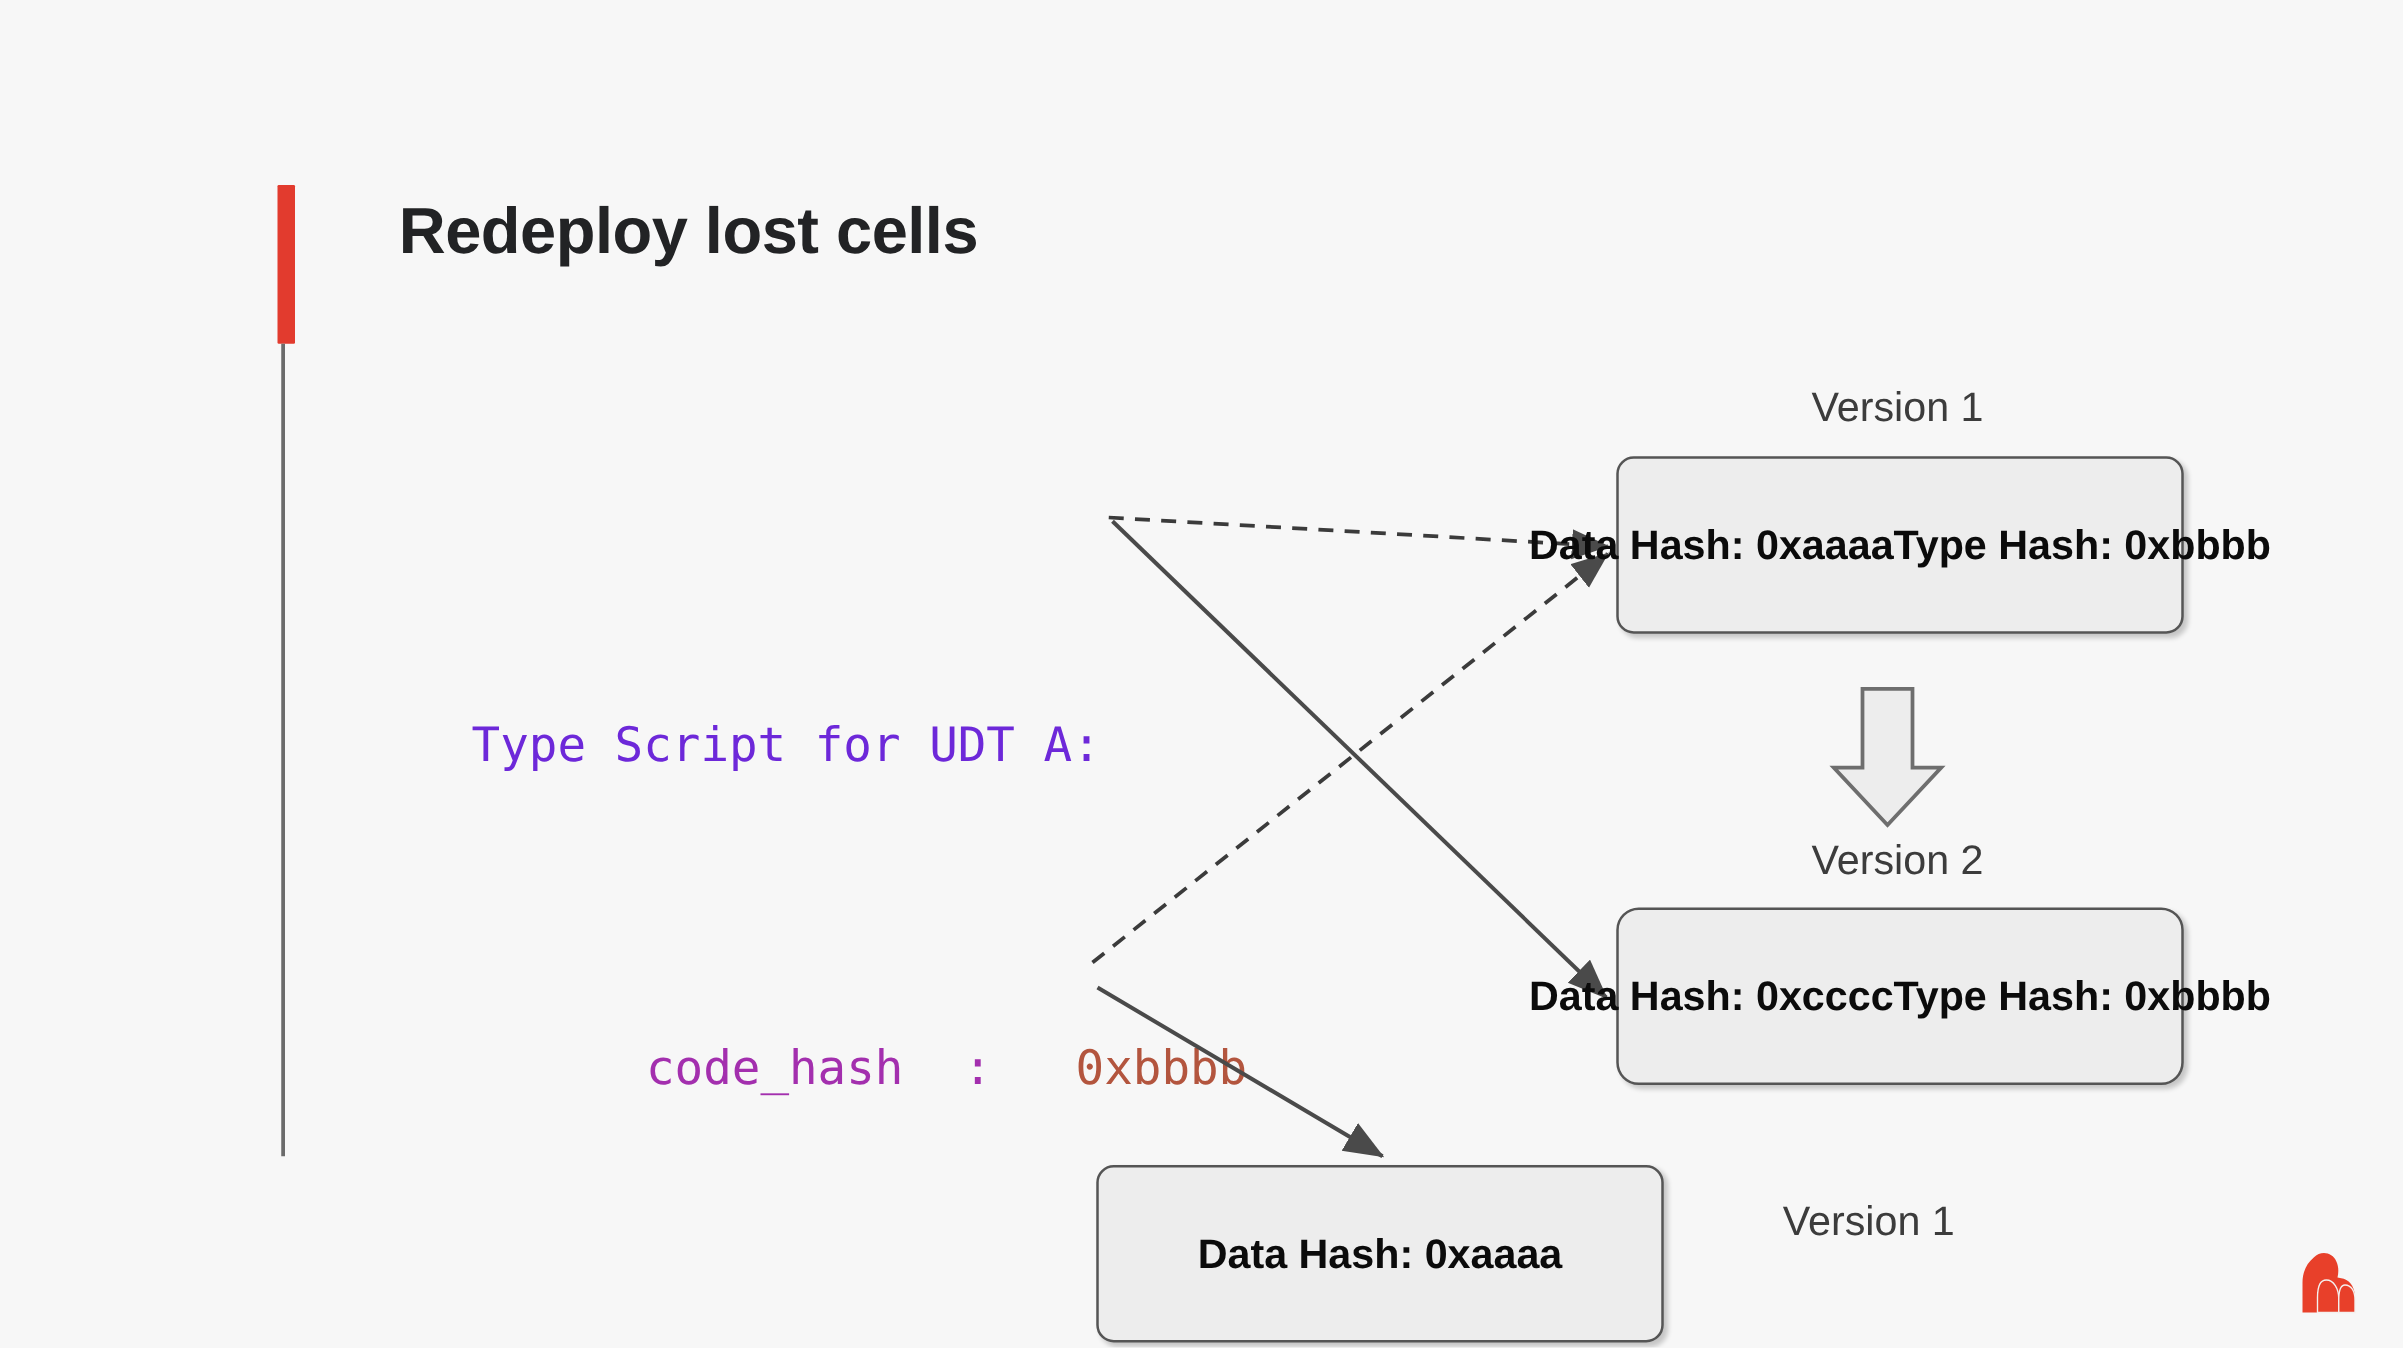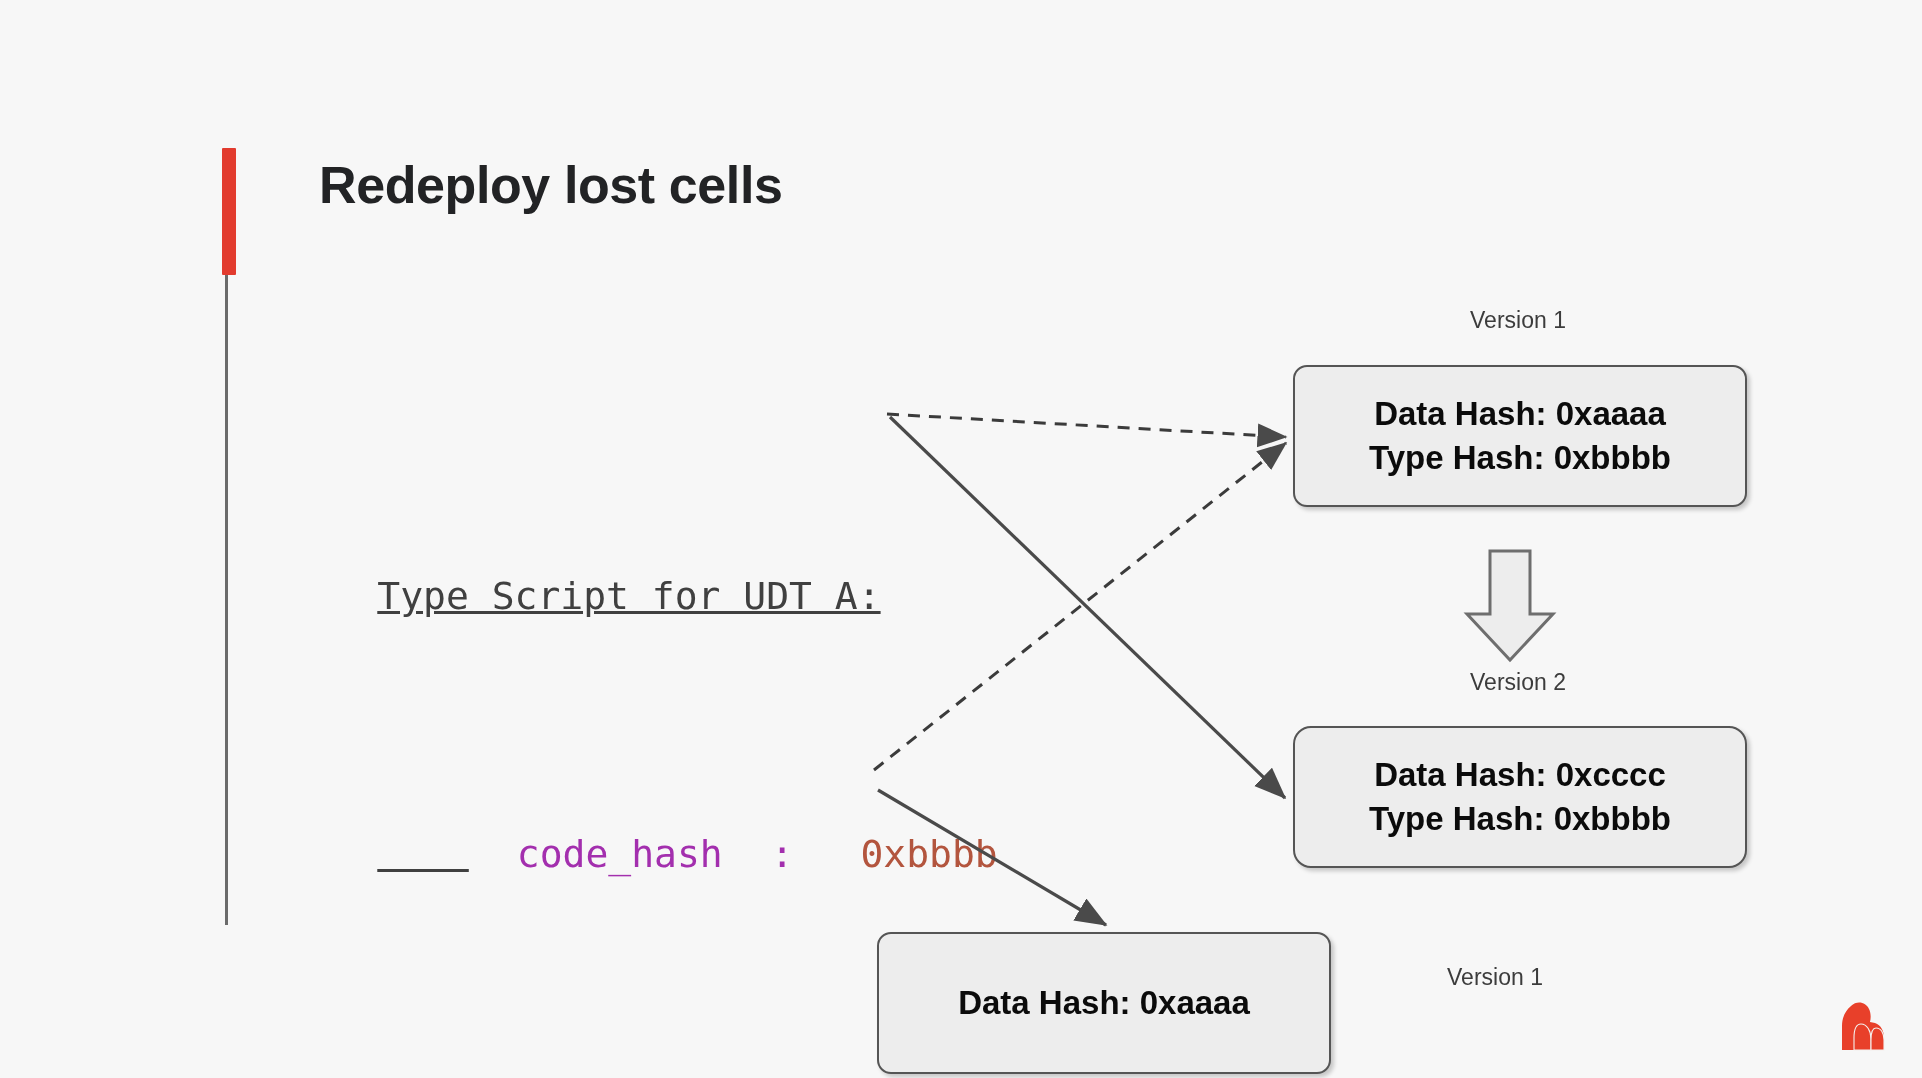--- a/index.html
+++ b/index.html
@@ -30,34 +30,34 @@
   
   .code-block{
     position:absolute;left:240px;top:295px;
     font-family:"DejaVu Sans Mono","Liberation Mono",monospace;
     font-size:38px;line-height:86px;color:#37474f;
     white-space:pre;
   }
   .code-line{height:86px;white-space:pre;}
   .k-key{color:#a32fae;margin-left:48px;}
   .k-val{color:#b3553e;margin-left:44px;}
-  .k-plain{color:#404040;text-decoration:underline;}
+  .k-plain{color:#6d28d9;}
 
   
   .vlabel{
-    position:absolute;font-size:23px;color:#3c3c3c;font-weight:400;
+    position:absolute;font-size:33px;color:#3c3c3c;font-weight:400;
     white-space:nowrap;text-align:center;
   }
   .cell-box{
     position:absolute;
     background:#ededed;
     border:2.5px solid #555555;
     border-radius:14px;
     box-shadow:3px 3px 4px rgba(0,0,0,0.20);
-    display:flex;flex-direction:column;
+    display:flex;
     align-items:center;justify-content:center;
     font-size:33px;font-weight:700;color:#0b0b0b;
     line-height:44px;
     white-space:nowrap;
   }
   .cell-box .ln{display:block;}
 
   #box-v1{left:1293px;top:365px;width:450px;height:138px;}
   #box-v2{left:1293px;top:726px;width:450px;height:138px;border-radius:18px;}
   #box-redeploy{left:877px;top:932px;width:450px;height:138px;}

